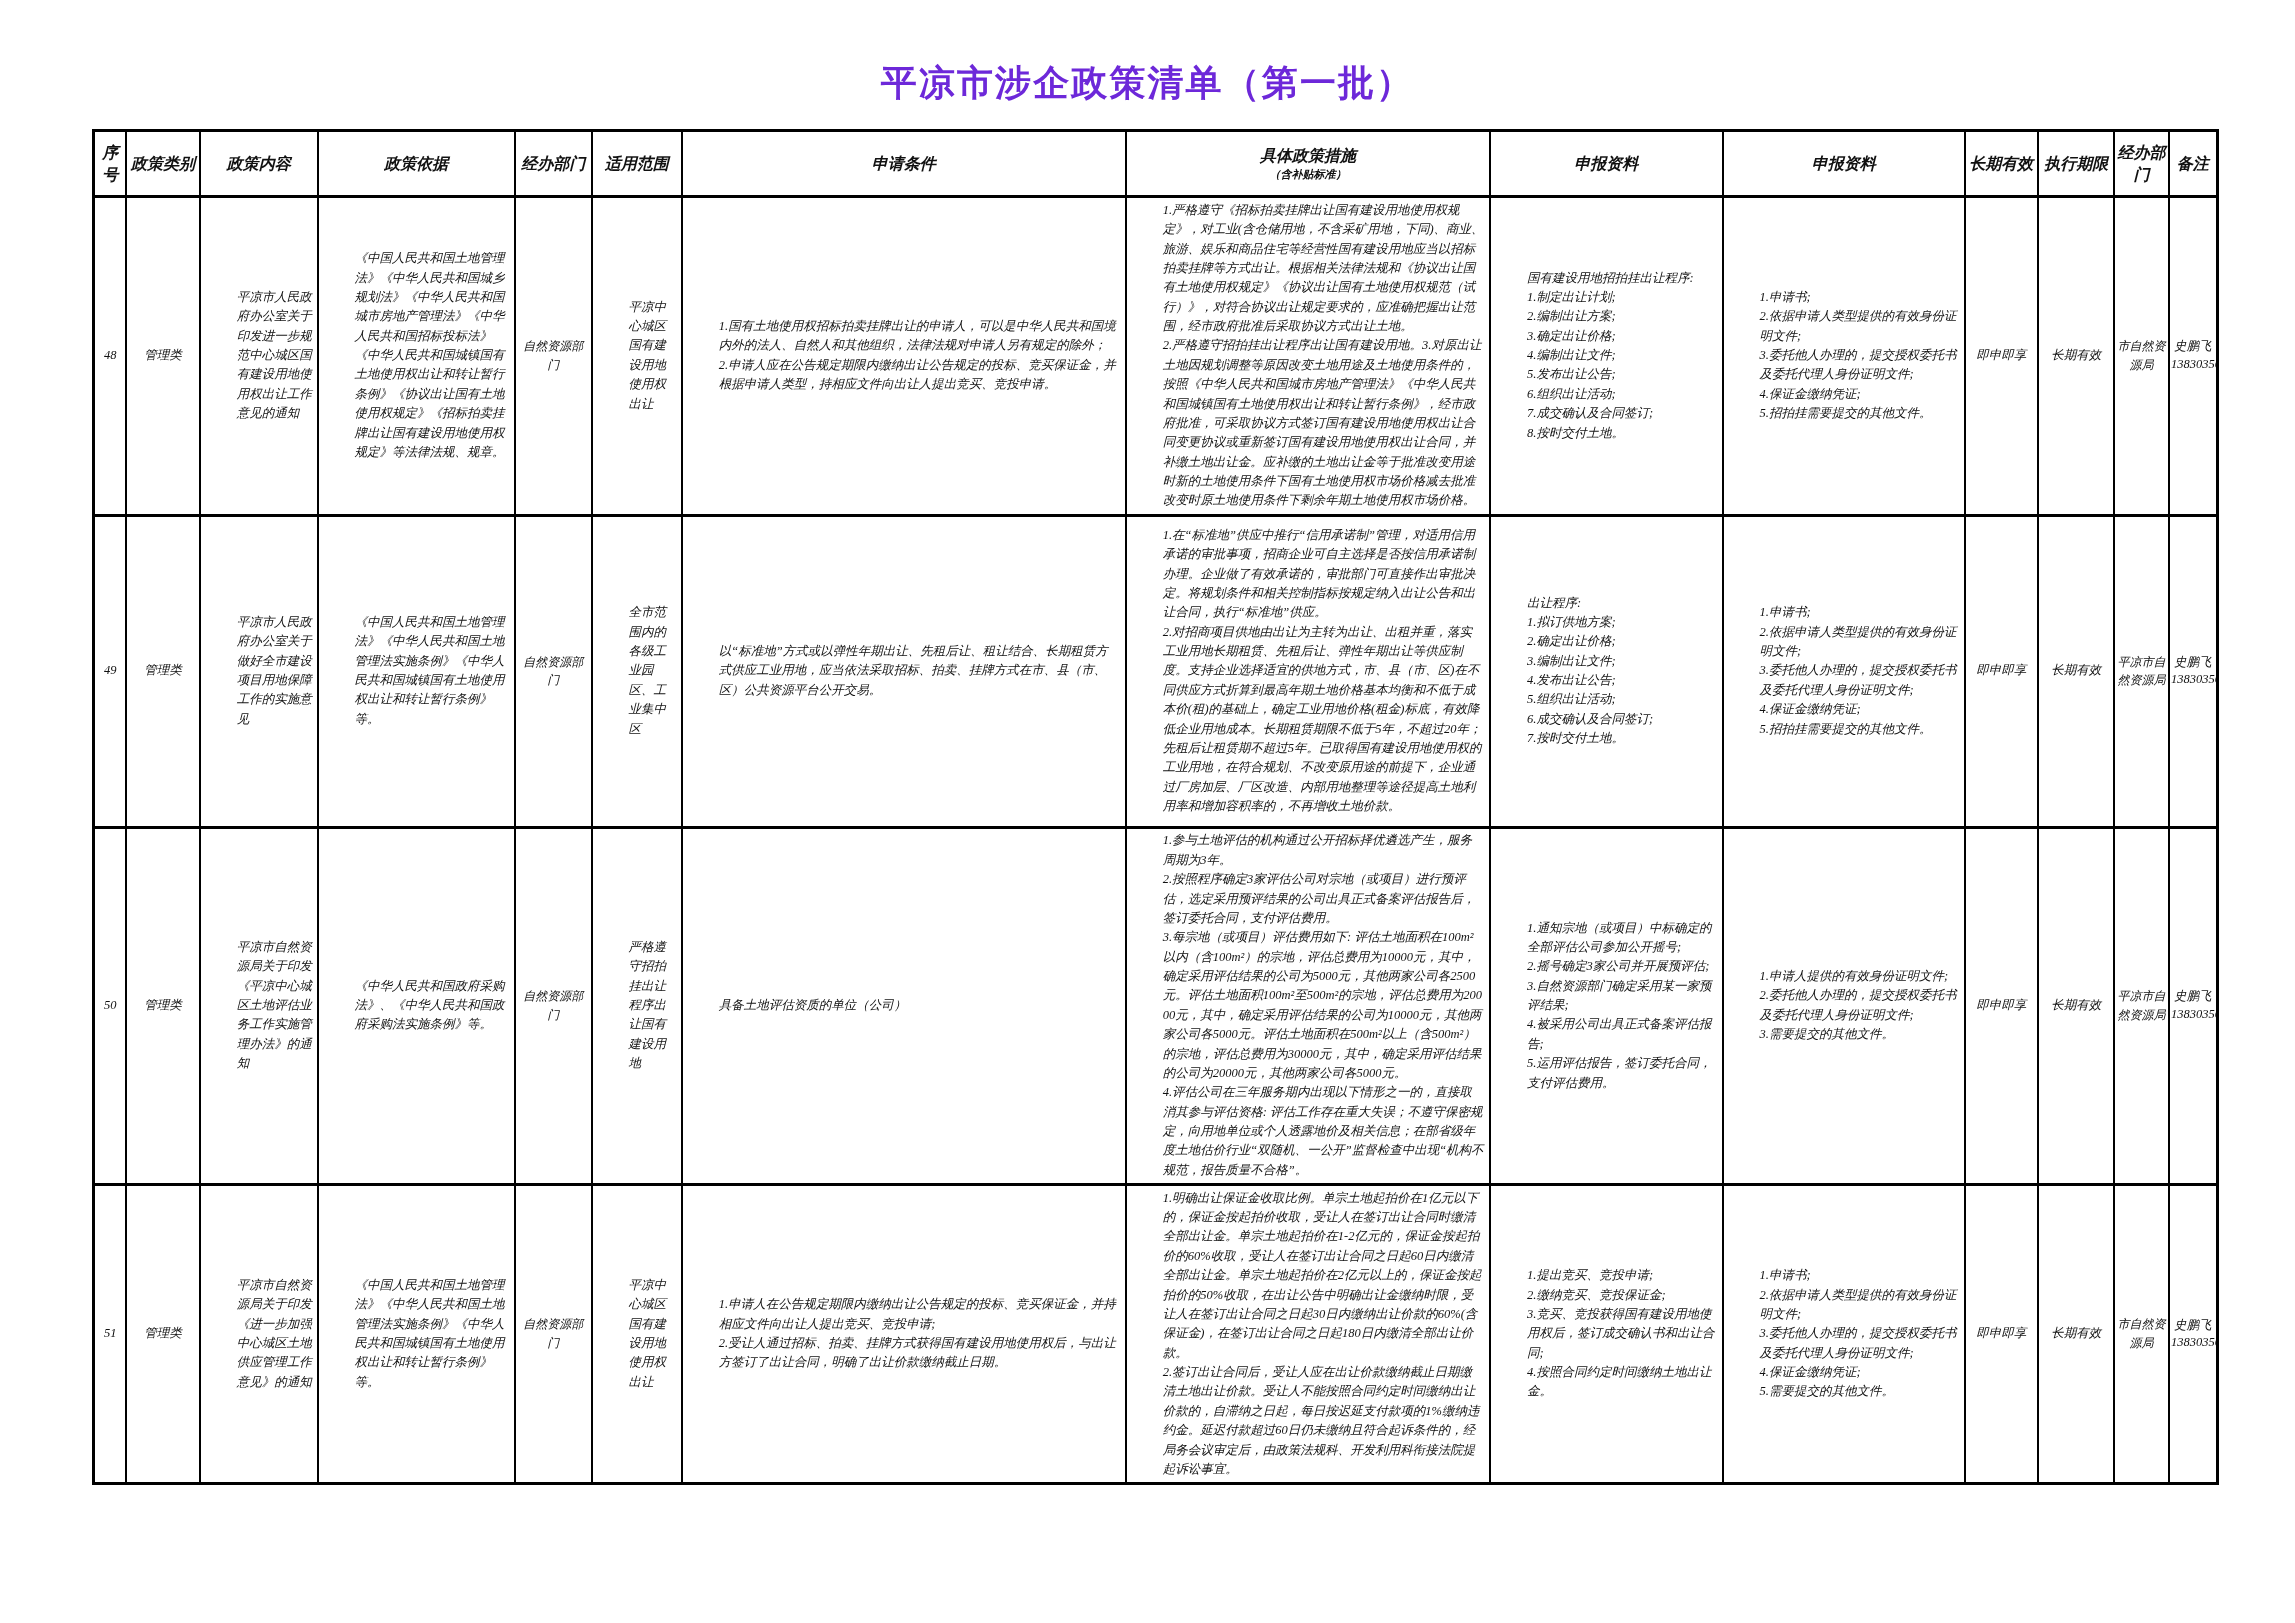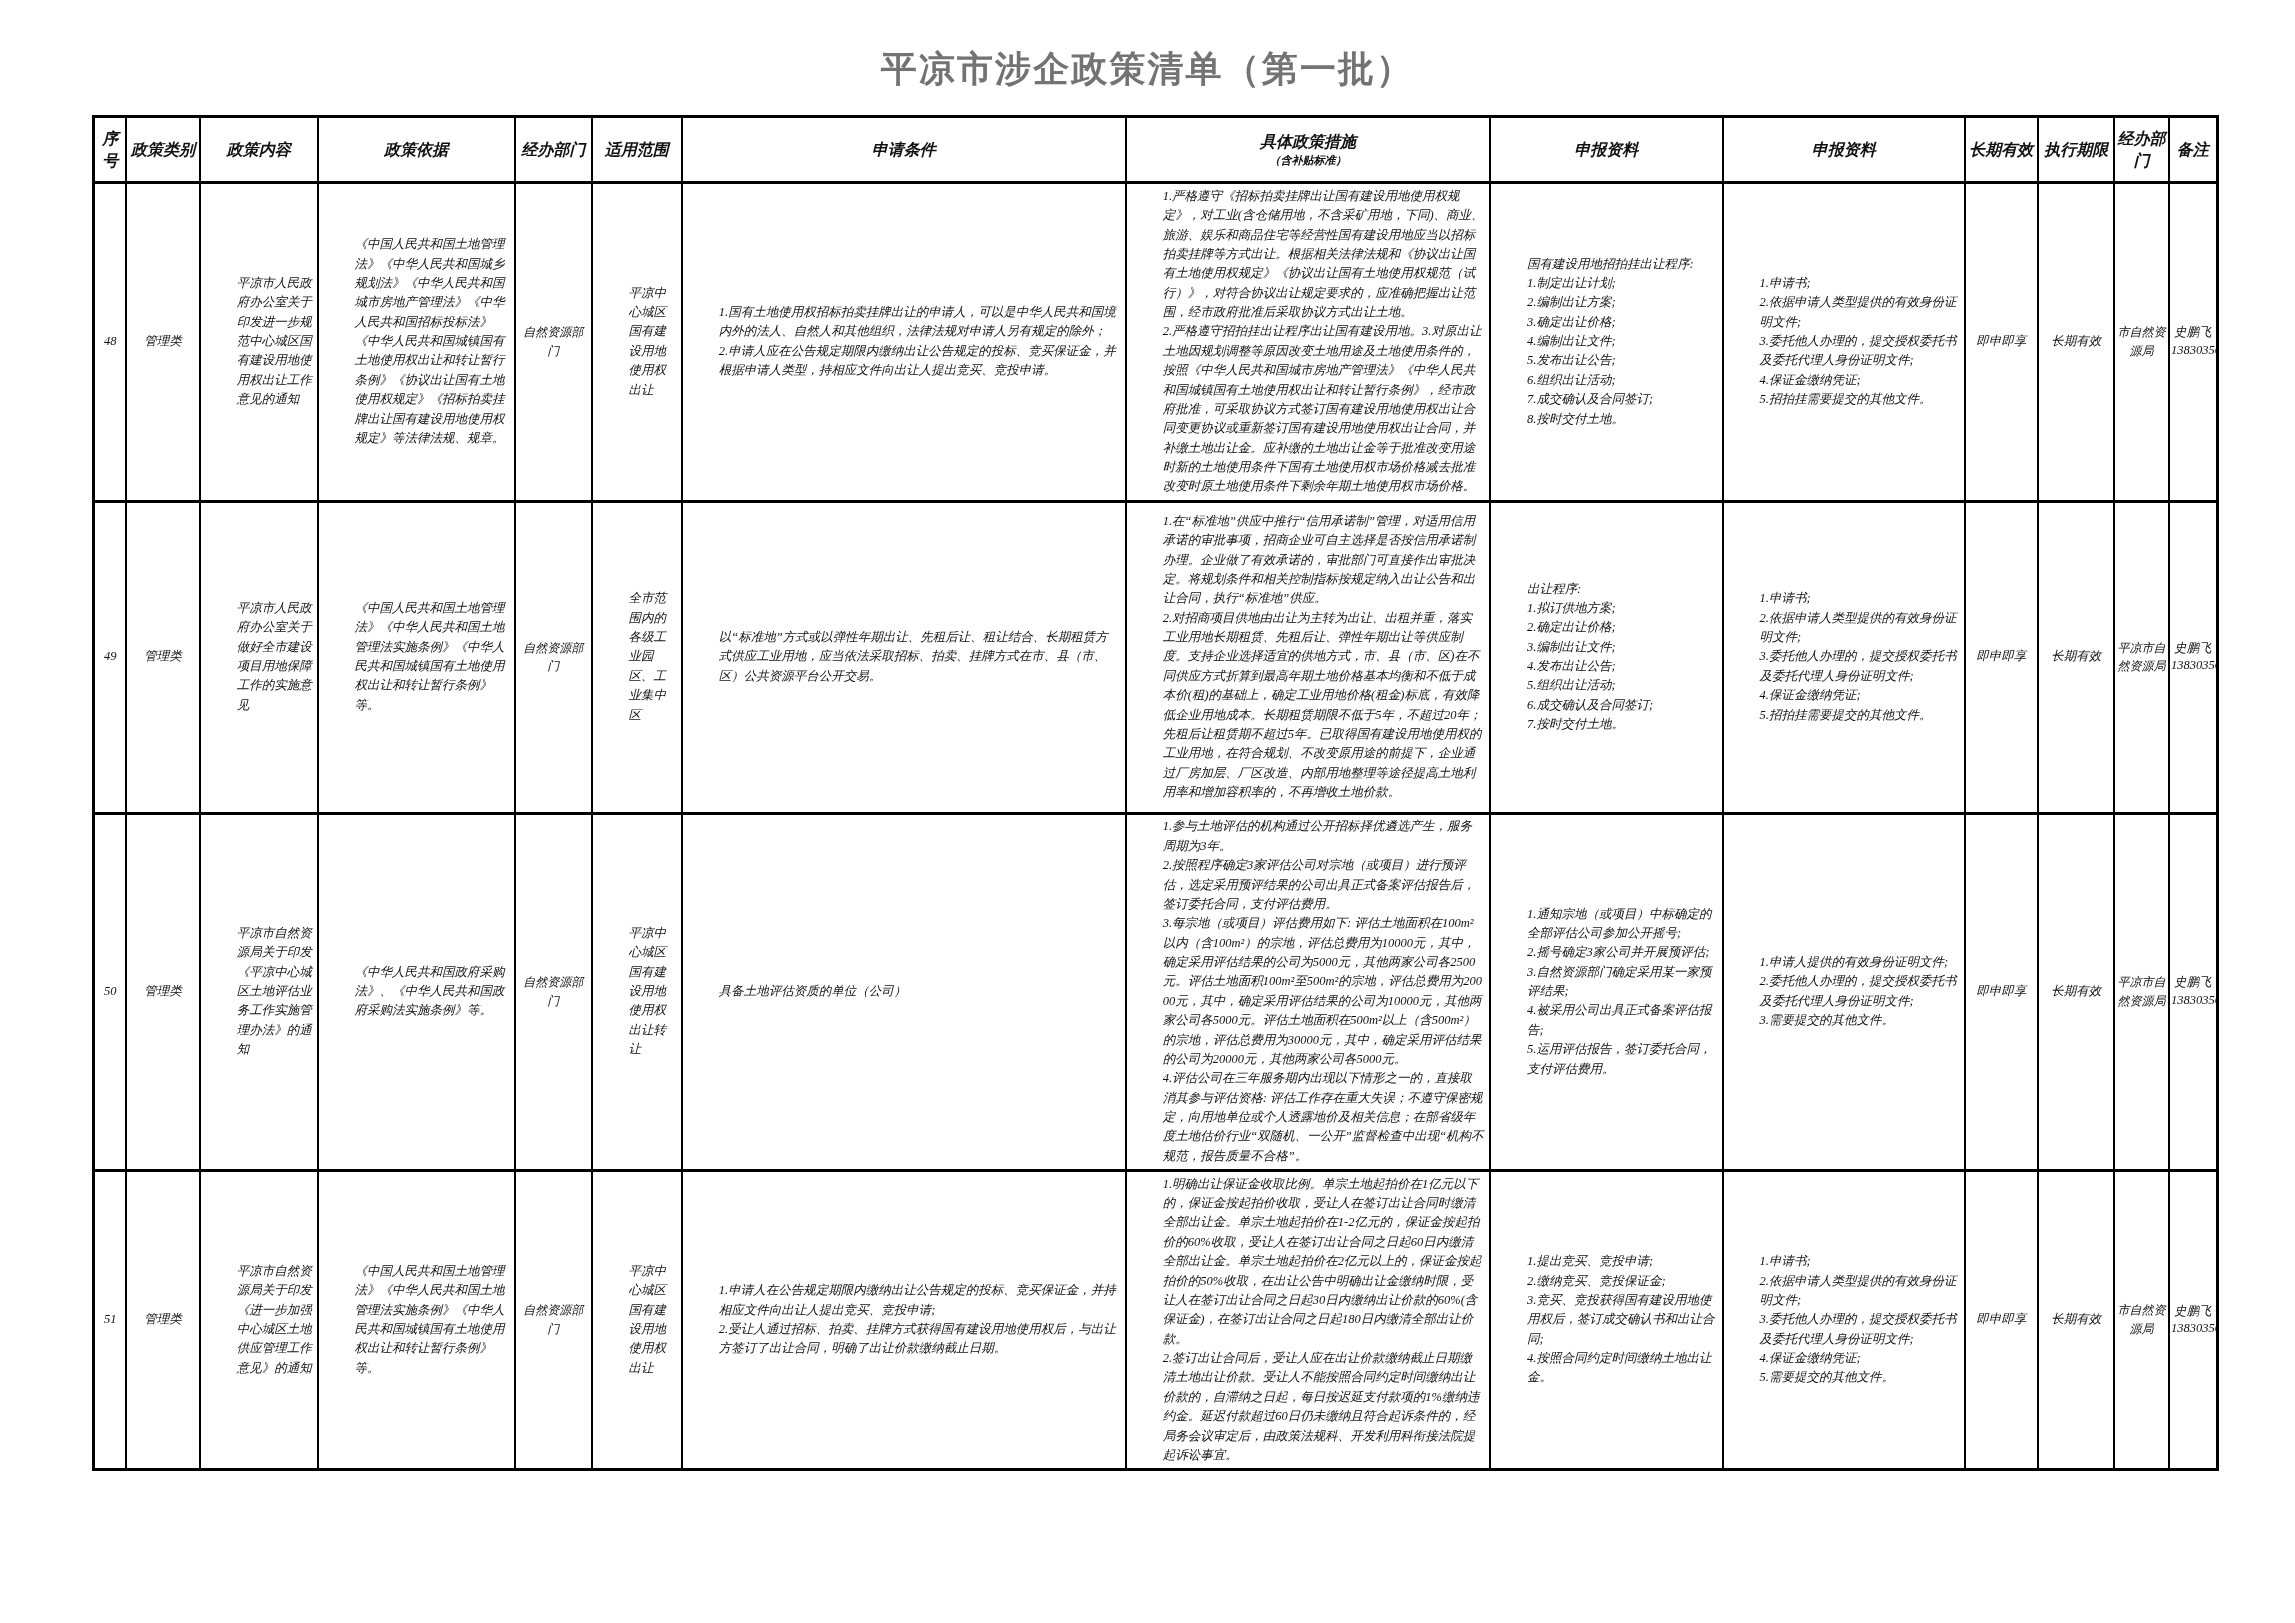--- a/index.html
+++ b/index.html
@@ -2,26 +2,26 @@
 <html style="font-size:11px"><head>
 <meta charset="utf-8">
 <style>
   html,body { margin:0; padding:0; background:#ffffff; }
   body {
     width:2295px; height:1624px;
     font-family:"Liberation Serif","DejaVu Serif",serif;
     color:#111;
   }
   .page-title {
-    margin-top:45px;
+    margin-top:59px;
     text-align:center;
     font-size:36px;
     font-weight:bold;
     letter-spacing:2.1px;
-    color:#737373;
+    color:#6d28d9;
   }
   table.policy {
     border-collapse:collapse;
     table-layout:fixed;
     width:2127px;
     margin:21px 0 0 92px;
     border:3.5px solid #000;
     font-style:italic;
   }
   th, td {
@@ -150,21 +150,21 @@
       <td class="c dept">平凉市自然资源局</td>
       <td class="c remark">史鹏飞
 13830356862</td>
     </tr>
     <tr style="height:274px">
       <td class="c">50</td>
       <td class="c">管理类</td>
       <td class="l">平凉市自然资源局关于印发《平凉中心城区土地评估业务工作实施管理办法》的通知</td>
       <td class="l">《中华人民共和国政府采购法》、《中华人民共和国政府采购法实施条例》等。</td>
       <td class="c dept">自然资源部门</td>
-      <td class="l">平凉中心城区国有建设用地使用权出让转让</td>
+      <td class="l">严格遵守招拍挂出让程序出让国有建设用地</td>
       <td class="l">具备土地评估资质的单位（公司）</td>
       <td class="l">1.参与土地评估的机构通过公开招标择优遴选产生，服务周期为3年。
 2.按照程序确定3家评估公司对宗地（或项目）进行预评估，选定采用预评结果的公司出具正式备案评估报告后，签订委托合同，支付评估费用。
 3.每宗地（或项目）评估费用如下: 评估土地面积在100m²以内（含100m²）的宗地，评估总费用为10000元，其中，确定采用评估结果的公司为5000元，其他两家公司各2500元。评估土地面积100m²至500m²的宗地，评估总费用为20000元，其中，确定采用评估结果的公司为10000元，其他两家公司各5000元。评估土地面积在500m²以上（含500m²）的宗地，评估总费用为30000元，其中，确定采用评估结果的公司为20000元，其他两家公司各5000元。
 4.评估公司在三年服务期内出现以下情形之一的，直接取消其参与评估资格: 评估工作存在重大失误；不遵守保密规定，向用地单位或个人透露地价及相关信息；在部省级年度土地估价行业“双随机、一公开”监督检查中出现“机构不规范，报告质量不合格”。</td>
       <td class="l">1.通知宗地（或项目）中标确定的全部评估公司参加公开摇号;
 2.摇号确定3家公司并开展预评估;
 3.自然资源部门确定采用某一家预评结果;
 4.被采用公司出具正式备案评估报告;
 5.运用评估报告，签订委托合同，支付评估费用。</td>

